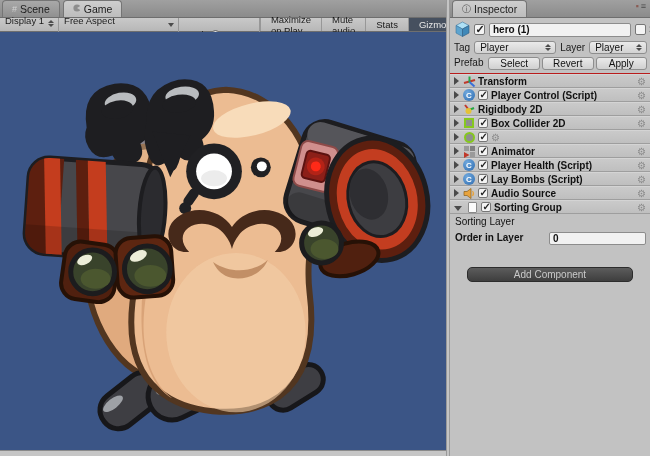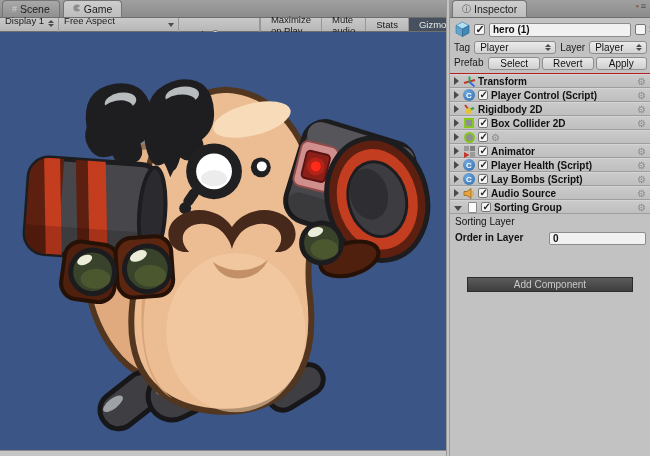--- a/index.html
+++ b/index.html
@@ -84,21 +84,21 @@
 
   .sg-body { padding:2px 4px 4px 5px; }
   .sg-row { display:flex; align-items:flex-start; height:14px; margin-bottom:2px; }
   .sg-label { width:94px; flex:none; }
   .sg-label.bold { font-weight:bold; }
   .sg-field { flex:1; }
   .order-input { width:100%; height:13px; background:#f1f1f1; border:1px solid #8c8c8c; border-radius:2px;
                  font-family:"Liberation Sans",sans-serif; font-size:10px; font-weight:bold; padding:0 3px; color:#111; }
   .add-comp-wrap { display:flex; justify-content:center; margin-top:13px; }
   .add-comp { width:166px; height:15px; background:linear-gradient(#5c5c5c,#3e3e3e); border:1px solid #2c2c2c;
-              border-radius:0; color:#c9c9c9; font-size:10px; display:flex; align-items:center; justify-content:center; }
+              border-radius:5px; color:#c9c9c9; font-size:10px; display:flex; align-items:center; justify-content:center; }
 </style>
 </head>
 <body>
 
 <div class="window">
 
   <div class="game-panel">
     <div class="tabbar">
       <div class="tab">
         <span class="ticon">#</span>
@@ -434,21 +434,21 @@
           </span>
         <span class="cb checked"></span>
         <span class="clabel">Sorting Group</span>
         <span class="gear">⚙</span>
       </div>
 
       <div class="sg-body">
         <div class="sg-row">
           <span class="sg-label">Sorting Layer</span>
         </div>
-        <div class="sg-row" style="margin-bottom:14px;">
+        <div class="sg-row" style="margin-bottom:4px;">
           <span class="sg-label bold">Order in Layer</span>
           <span class="sg-field"><input class="order-input" value="0" style=""></span>
         </div>
       </div>
 
       <div class="add-comp-wrap">
         <div class="add-comp">
           <span>Add Component</span>
         </div>
       </div>

